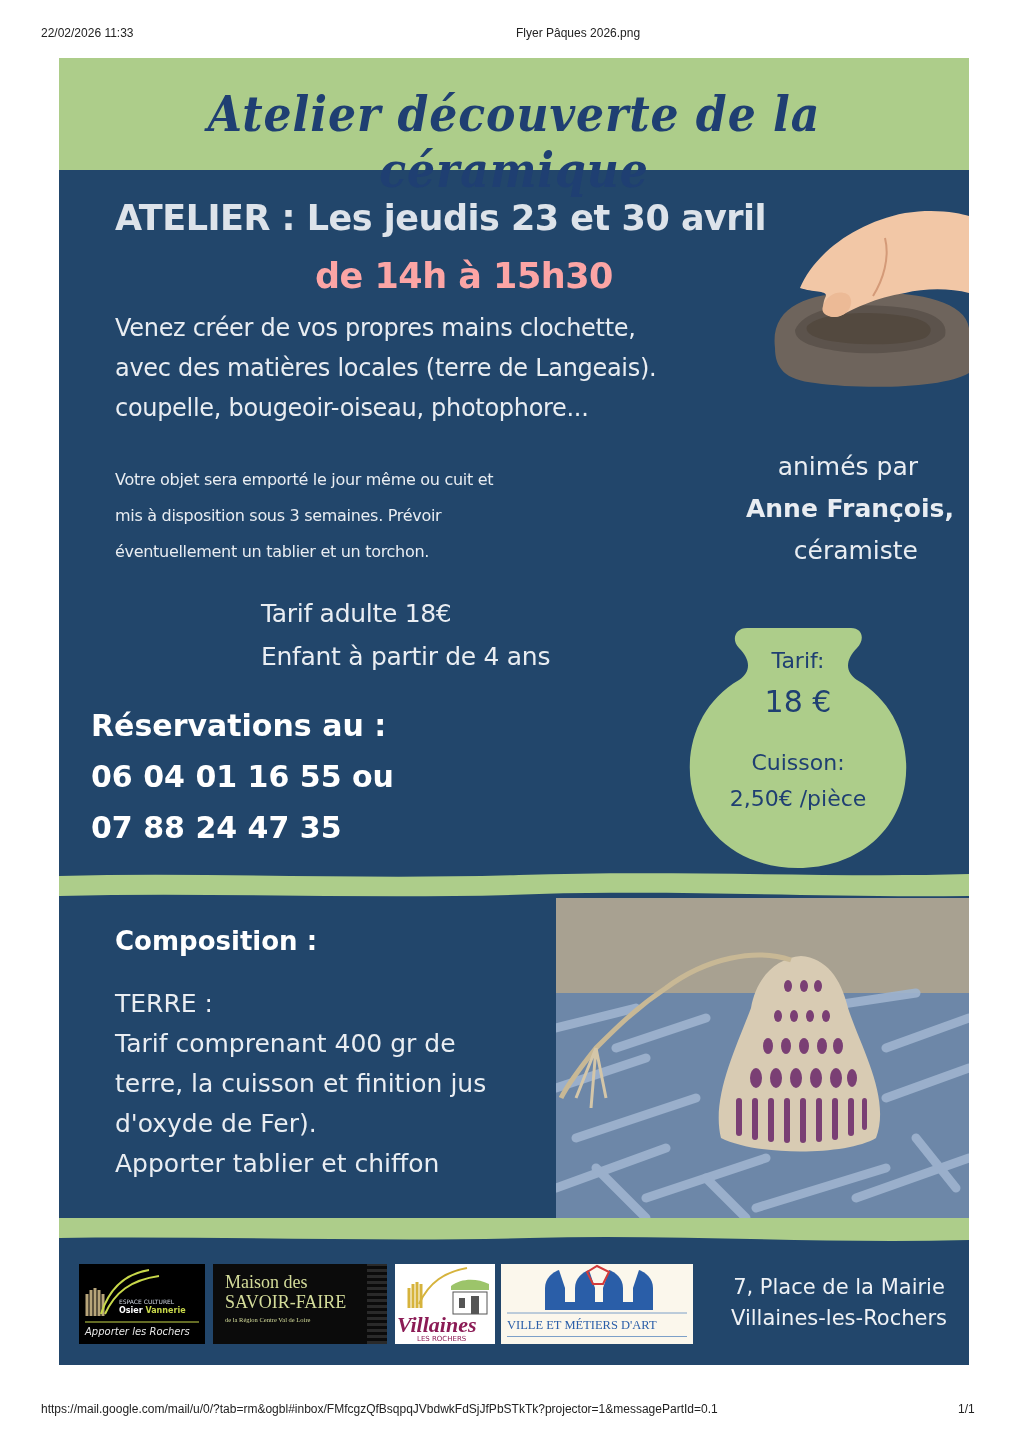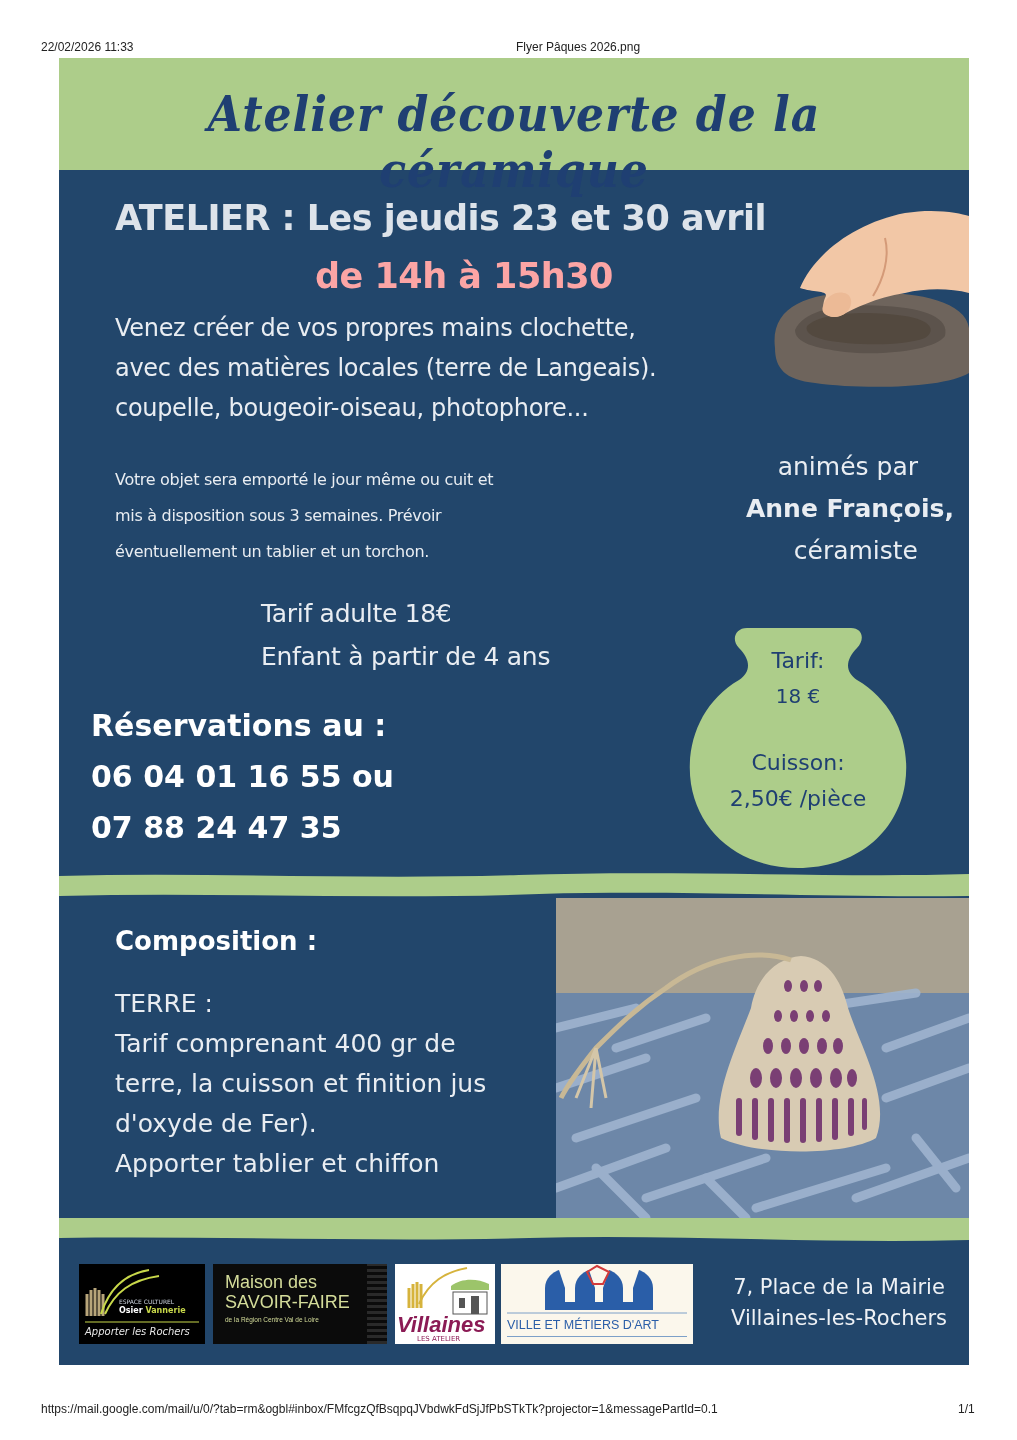--- a/index.html
+++ b/index.html
@@ -3,21 +3,21 @@
 <meta charset="utf-8">
 <style>
   * { box-sizing: border-box; margin: 0; padding: 0; }
   html, body { width: 1017px; height: 1440px; background: #ffffff; overflow: hidden; }
   body { position: relative; font-family: "Liberation Sans", sans-serif; }
 
   .print-header, .print-footer {
     position: absolute; left: 0; width: 1017px;
     font-family: "Liberation Sans", sans-serif; font-size: 12px; color: #222;
   }
-  .print-header { top: 40px; height: 16px; text-align: right; }
+  .print-header { top: 26px; height: 16px; text-align: right; }
   .print-footer { top: 1402px; height: 16px; }
   .ph-date { position: absolute; left: 41px; }
   .ph-title { position: absolute; left: 516px; }
   .pf-url { position: absolute; left: 41px; }
   .pf-page { position: absolute; left: 958px; }
 
   .flyer {
     position: absolute; left: 59px; top: 58px; width: 910px; height: 1307px;
     background: #22466b; overflow: hidden;
   }
@@ -55,39 +55,39 @@
   }
 
   .hand-illustration { position: absolute; left: 706px; top: 140px; width: 204px; height: 190px; }
 
   .pot-badge { position: absolute; left: 626px; top: 566px; width: 226px; height: 244px; }
   .pot-text {
     position: absolute; left: 626px; width: 226px; text-align: center;
     font-family: "DejaVu Sans", sans-serif; font-weight: normal; color: #1f3f72;
   }
   .pot-l1 { top: 590px; font-size: 22px; }
-  .pot-l2 { top: 626px; font-size: 20px; }
+  .pot-l2 { top: 626px; font-size: 30px; }
   .pot-l3 { top: 692px; font-size: 22px; }
   .pot-l4 { top: 728px; font-size: 22px; }
 
   .mid-band { position: absolute; left: 0; top: 812px; width: 910px; height: 40px; }
 
   .bell-photo { position: absolute; left: 497px; top: 840px; width: 413px; height: 320px; overflow: hidden; }
 
   .comp-title { left: 56px; top: 868px; font-weight: bold; font-size: 26px; color: #ffffff; }
   .comp-body { left: 56px; top: 926px; font-size: 25px; line-height: 40px; }
 
   .bottom-band { position: absolute; left: 0; top: 1158px; width: 910px; height: 32px; }
 
   .logos { position: absolute; top: 1206px; height: 80px; }
   .logo-osier { left: 20px; width: 126px; background: #000000; }
   .logo-maison { left: 154px; width: 174px; background: #0b0b0b; }
   .logo-villaines { left: 336px; width: 100px; background: #ffffff; }
   .logo-vma { left: 442px; width: 192px; background: #fbf7ec; }
-  .logo-label { position: absolute; font-family: Liberation Sans, sans-serif; }
+  .logo-label { position: absolute; font-family: Liberation Serif, serif; }
 
   .address {
     left: 650px; top: 1214px; width: 260px; text-align: center;
     font-size: 21px; line-height: 31px; color: #eef1f5;
   }
 </style>
 </head>
 <body>
 
 <div class="print-header">
@@ -244,21 +244,21 @@
   <div class="logos logo-villaines">
     <svg width="100" height="80" viewBox="0 0 100 80">
       <path d="M14 44 L14 24 M18 44 L18 20 M22 44 L22 18 M26 44 L26 20" stroke="#d6b33c" stroke-width="3"></path>
       <path d="M24 40 C 34 18, 50 8, 72 4" stroke="#d6b33c" stroke-width="2" fill="none"></path>
       <path d="M56 22 C 66 14, 82 14, 94 20 L 94 26 L 56 26 Z" fill="#9cc46a"></path>
       <rect x="58" y="28" width="34" height="22" fill="#ffffff" stroke="#555" stroke-width="1"></rect>
       <rect x="64" y="34" width="6" height="10" fill="#555"></rect>
       <rect x="76" y="32" width="8" height="18" fill="#555"></rect>
     </svg>
     <span class="logo-label" style="left:2px;top:48px;font-size:22px;font-style:italic;font-weight:bold;color:#8b1b55;">Villaines</span>
-    <span class="logo-label" style="left:22px;top:71px;font-size:7px;color:#8b1b55;font-family:'DejaVu Sans',sans-serif;">LES ATELIER</span>
+    <span class="logo-label" style="left:22px;top:71px;font-size:7px;color:#8b1b55;font-family:'DejaVu Sans',sans-serif;">LES ROCHERS</span>
   </div>
 
   <div class="logos logo-vma">
     <svg width="192" height="50" viewBox="0 0 192 50">
       <path d="M44 38 L44 24 C 44 14, 52 8, 58 6 L 64 24 L 64 38 Z" fill="#2a5ea8"></path>
       <path d="M74 38 L74 24 C 74 14, 82 8, 88 6 L 94 24 L 94 38 Z" fill="#2a5ea8"></path>
       <path d="M102 38 L102 24 L 108 6 C 114 8, 122 14, 122 24 L 122 38 Z" fill="#2a5ea8"></path>
       <path d="M132 38 L132 24 L 138 6 C 144 8, 152 14, 152 24 L 152 38 Z" fill="#2a5ea8"></path>
       <rect x="44" y="38" width="108" height="8" fill="#2a5ea8"></rect>
       <path d="M86 8 L 96 2 L 108 8 L 102 20 L 92 20 Z" fill="none" stroke="#d23a3a" stroke-width="2"></path>

